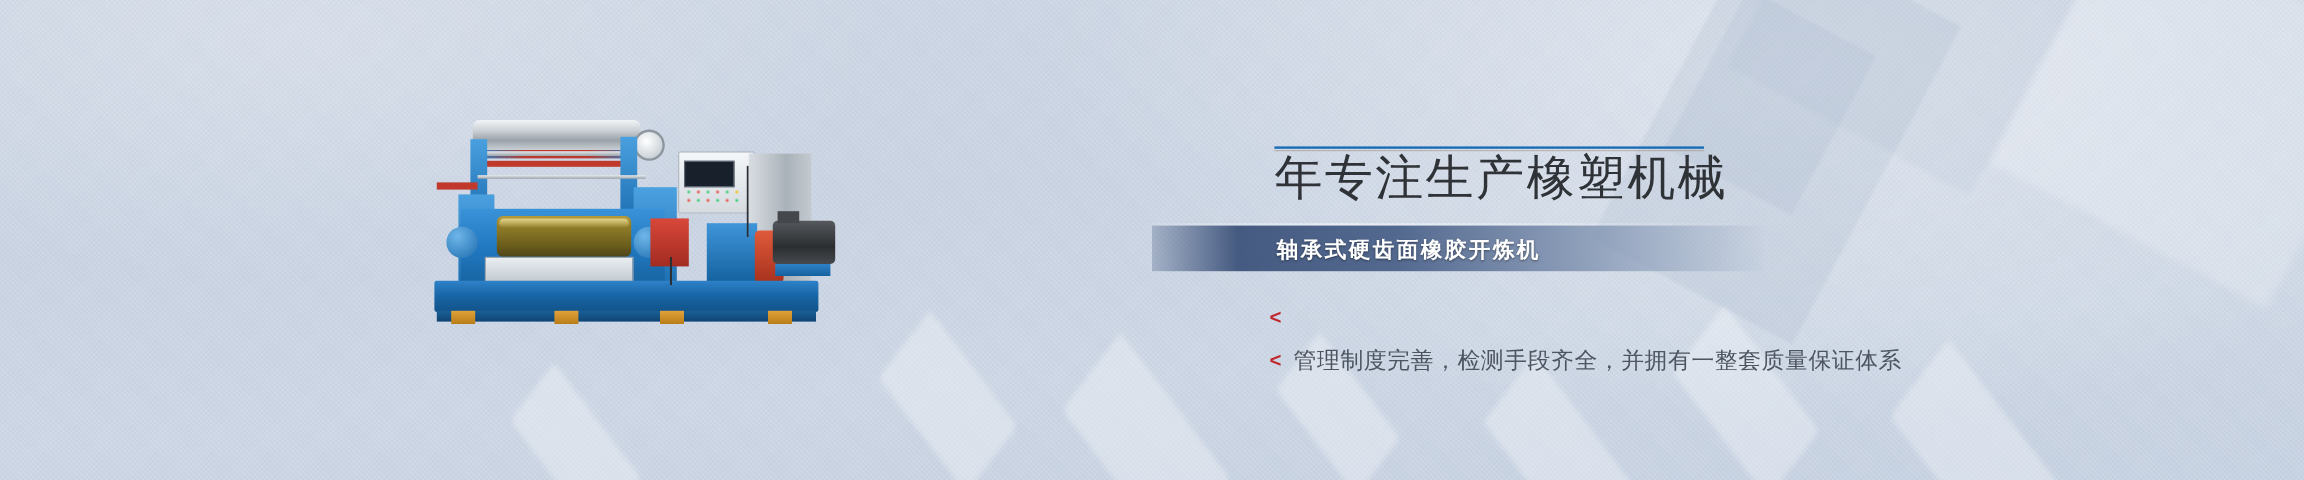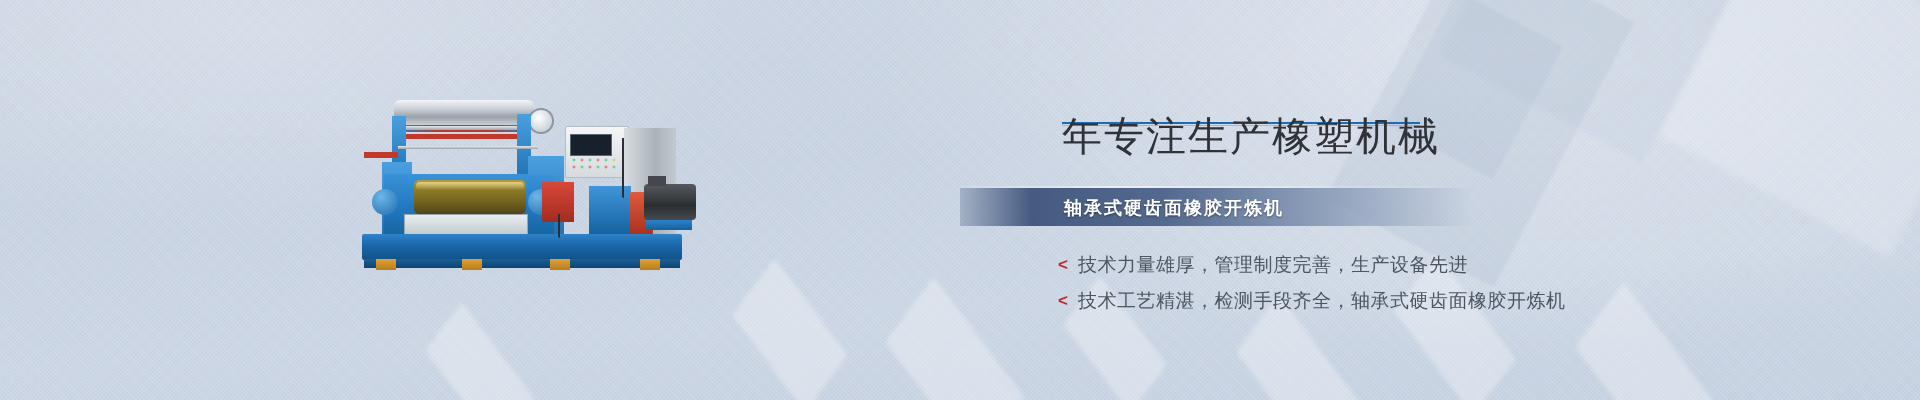--- a/index.html
+++ b/index.html
@@ -67,21 +67,21 @@
   .pulley{left:277px;top:96px;width:24px;height:44px;border-radius:4px;background:linear-gradient(180deg,#e05a3c,#a6311c);}
   .motor{left:292px;top:88px;width:52px;height:36px;border-radius:4px;background:linear-gradient(180deg,#55595d,#2b2e31 60%,#46494d);}
   .motor-cap{left:296px;top:80px;width:18px;height:10px;background:#44484c;}
   .motor-base{left:294px;top:124px;width:46px;height:10px;background:linear-gradient(180deg,#2f82c9,#14619e);}
   .label-plate{left:92px;top:144px;width:42px;height:9px;background:#f0e6c8;border:1px solid #c9bb92;}
   .wire{position:absolute;border-left:2px solid #2b2f33;border-radius:0 0 0 8px;}
   
   .rule{position:absolute;left:1062px;top:122px;width:358px;height:2px;background:#1a6db5;}
   .rule2{position:absolute;left:1062px;top:125px;width:358px;height:1px;background:rgba(160,148,130,.55);}
   .title{
-    position:absolute;left:1062px;top:112px;
+    position:absolute;left:1062px;top:124px;
     font-family:"Liberation Serif","DejaVu Serif",serif;
     font-size:40px;line-height:50px;color:#2f3338;letter-spacing:2px;white-space:nowrap;
   }
   .subbar{
     position:absolute;left:960px;top:188px;width:510px;height:38px;
     background:linear-gradient(90deg,
       rgba(74,95,133,.30) 0%,
       rgba(58,80,120,.92) 14%,
       rgba(72,95,135,.92) 40%,
       rgba(120,140,172,.72) 72%,
@@ -180,21 +180,20 @@
 
   <div class="title">年专注生产橡塑机械</div>
 
   <div class="subbar-top"></div>
   <div class="subbar"></div>
   <div class="subtitle">轴承式硬齿面橡胶开炼机</div>
 
   <div class="bullets">
     <div class="bullet">
       <span class="chev">&lt;</span>
-      <span class="btxt">技术力量雄厚，管理制度完善，生产设备先进</span>
     </div>
     <div class="bullet">
       <span class="chev">&lt;</span>
-      <span class="btxt">技术工艺精湛，检测手段齐全，轴承式硬齿面橡胶开炼机</span>
+      <span class="btxt">管理制度完善，检测手段齐全，并拥有一整套质量保证体系</span>
     </div>
   </div>
 
 </div>
 
 </body></html>

